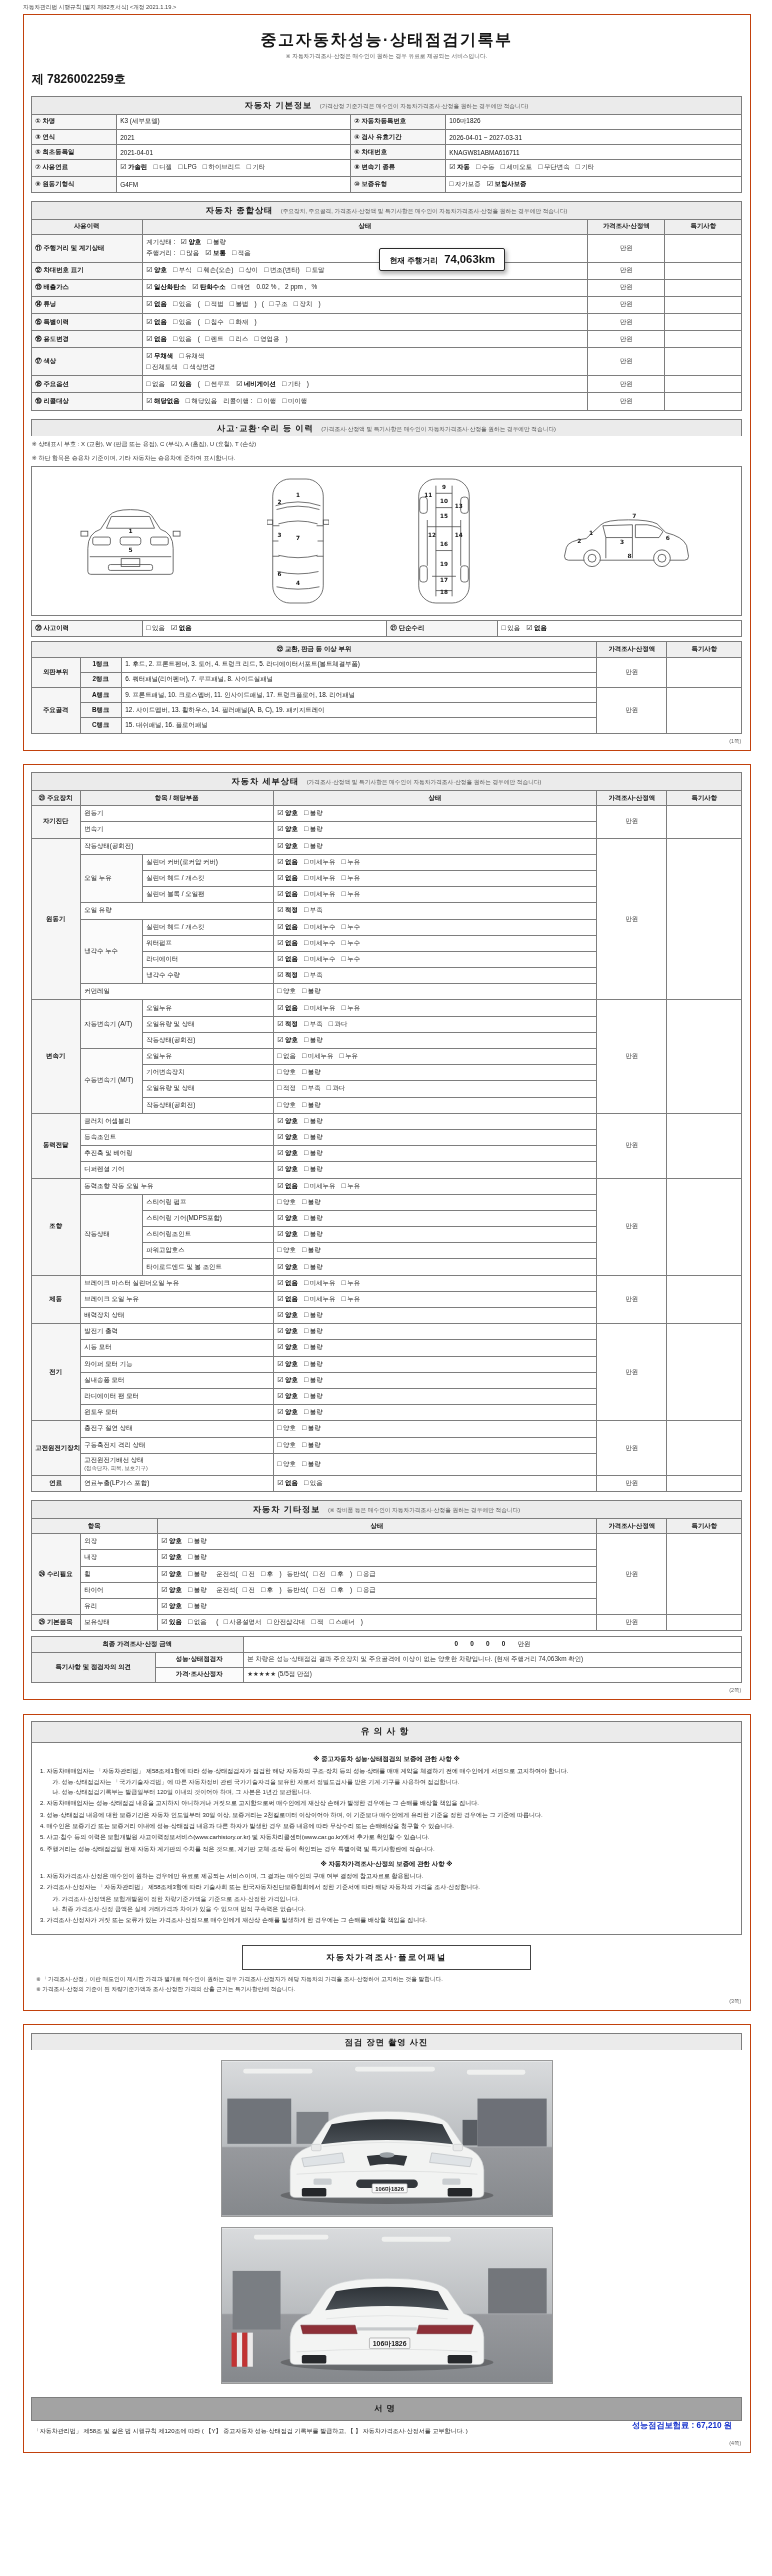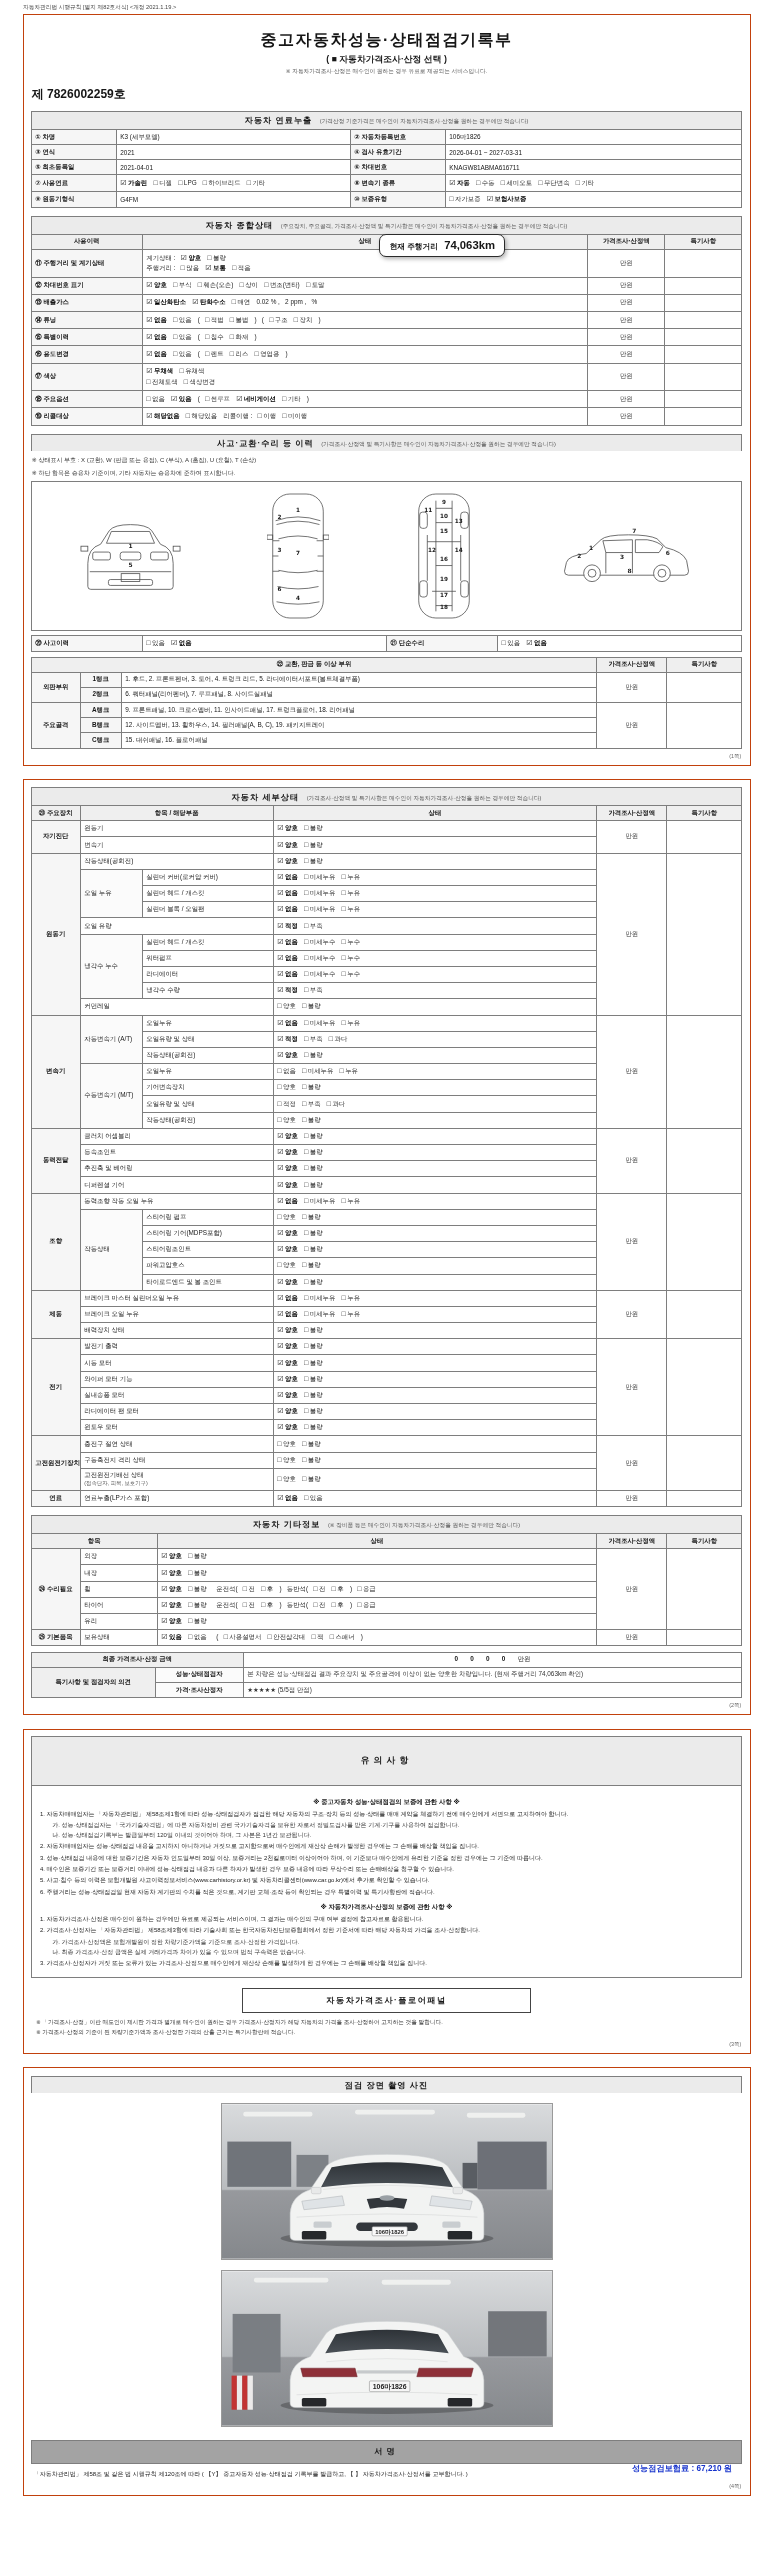--- a/index.html
+++ b/index.html
@@ -22,59 +22,58 @@
   .item-sub{font-size:5.4px;color:#555}
   .secbar{border:0.5px solid #7e7e7e;border-bottom:none;background:#ebebeb;text-align:center;padding:3.1px 2.1px 2.6px;margin-top:8.2px}
   .secbar b{font-size:8.2px;letter-spacing:1px}
   .secbar .note{font-size:5.7px;color:#555;font-weight:normal;margin-left:5.2px}
   .cb{display:inline-block;margin:0.5px 6.2px 0.5px 0;font-size:6.4px;color:#222;white-space:nowrap}
   .cb .bx{margin-right:1.5px;font-size:7px}
   .cb.on{font-weight:bold;color:#000}
   .tx{margin-right:5.2px;font-size:6.4px;color:#222}
   .stline{margin:0.5px 0}
   .rel{position:relative}
-  .callout{position:absolute;left:49%;top:0;background:#fff;border:1px solid #2b2b2b;border-radius:7px;padding:4.1px 9.3px;box-shadow:1.5px 2.1px 4.6px rgba(0,0,0,.30);white-space:nowrap;z-index:5}
+  .callout{position:absolute;left:49%;top:29px;background:#fff;border:1px solid #2b2b2b;border-radius:2px;padding:4.1px 9.3px;box-shadow:1.5px 2.1px 4.6px rgba(0,0,0,.30);white-space:nowrap;z-index:5}
   .callout .cl-label{font-size:7.7px;font-weight:bold;margin-right:6.2px}
   .callout .cl-value{font-size:11.3px;font-weight:bold}
   .legend{font-size:6px;color:#333;margin:4.1px 1px 1px}
   .diagrams{border:0.5px solid #7e7e7e;margin-top:3.1px;padding:7.2px 5.2px;display:flex;justify-content:space-around;align-items:center;background:#fff}
   svg.car{stroke:#4a4a4a;fill:none;stroke-width:1.6}
   svg.car text{fill:#1a1a1a;font-size:12px;stroke:none;font-weight:bold;font-family:"DejaVu Sans",sans-serif}
   .pagefoot{text-align:right;font-size:5.4px;color:#666;margin:4.1px 1px 1px}
   .final-price{text-align:center;font-size:7.2px}
   .final-price b{letter-spacing:5.2px;margin-right:7.2px}
   td.who{background:#fbfbfb;text-align:center;font-weight:bold}
   td.optext{color:#333}
-  .notice-titlebar{border:0.5px solid #7e7e7e;background:#ebebeb;text-align:center;padding:18px;font-weight:bold;font-size:8.8px;letter-spacing:4.1px}
+  .notice-titlebar{border:0.5px solid #7e7e7e;background:#ebebeb;text-align:center;padding:4px;font-weight:bold;font-size:8.8px;letter-spacing:4.1px}
   .notice-body{border:0.5px solid #7e7e7e;border-top:none;padding:6.2px 8.2px 7.2px}
   .notice-heading{font-weight:bold;font-size:6.4px;margin:6.2px 0 2.6px;text-align:center}
   .notice-item{font-size:6px;line-height:1.55;margin:2.1px 0;padding-left:9.3px;text-indent:-9.3px;color:#222;text-align:justify}
   .notice-sub{font-size:6px;line-height:1.5;margin:1px 0 1px 12.4px;padding-left:8.2px;text-indent:-8.2px;color:#333;text-align:justify}
   .opinion-box{border:1px solid #444;margin:9.3px auto 5.2px;width:289px;padding:6.2px;text-align:center;font-weight:bold;font-size:8.2px;letter-spacing:1.5px}
   .opinion-note{font-size:5.7px;color:#333;margin:1.5px 5.2px;line-height:1.5}
   .photo-wrap{display:flex;flex-direction:column;align-items:center;gap:10.3px;padding:9.3px 0 5.2px}
   .photo{border:0.5px solid #9a9a9a;line-height:0}
   .signbar{position:relative;margin-top:8.2px;border:0.5px solid #7e7e7e;background:#a3a3a3;padding:5.2px 7.2px;text-align:center}
   .signbar .stitle{font-weight:bold;font-size:8.2px;letter-spacing:4.1px}
   .fee{position:absolute;right:9.3px;top:22px;color:#1733cc;font-weight:bold;font-size:8.2px}
   .statement{font-size:6px;color:#222;margin:6.2px 3.1px 2.1px}
 </style>
 </head>
 <body>
 
 <div class="form-note">자동차관리법 시행규칙 [별지 제82호서식] &lt;개정 2021.1.19.&gt;</div>
 
 <section class="panel">
   <h1 class="title">중고자동차성능·상태점검기록부</h1>
-  <div class="subtitle">( ■ 자동차가격조사·산정 선택 )</div>
   <div class="subnote">※ 자동차가격조사·산정은 매수인이 원하는 경우 유료로 제공되는 서비스입니다.</div>
   <div class="docnum">제 7826002259호</div>
 
   <div class="secbar">
-    <b>자동차 연료누출</b>
+    <b>자동차 기본정보</b>
     <span class="note">(가격산정 기준가격은 매수인이 자동차가격조사·산정을 원하는 경우에만 적습니다)</span>
   </div>
   <table class="grid">
     <colgroup>
         <col style="width:85px">
         <col style="width:234px">
         <col style="width:95px">
         <col>
       </colgroup>
     <tbody id="basic-rows">

